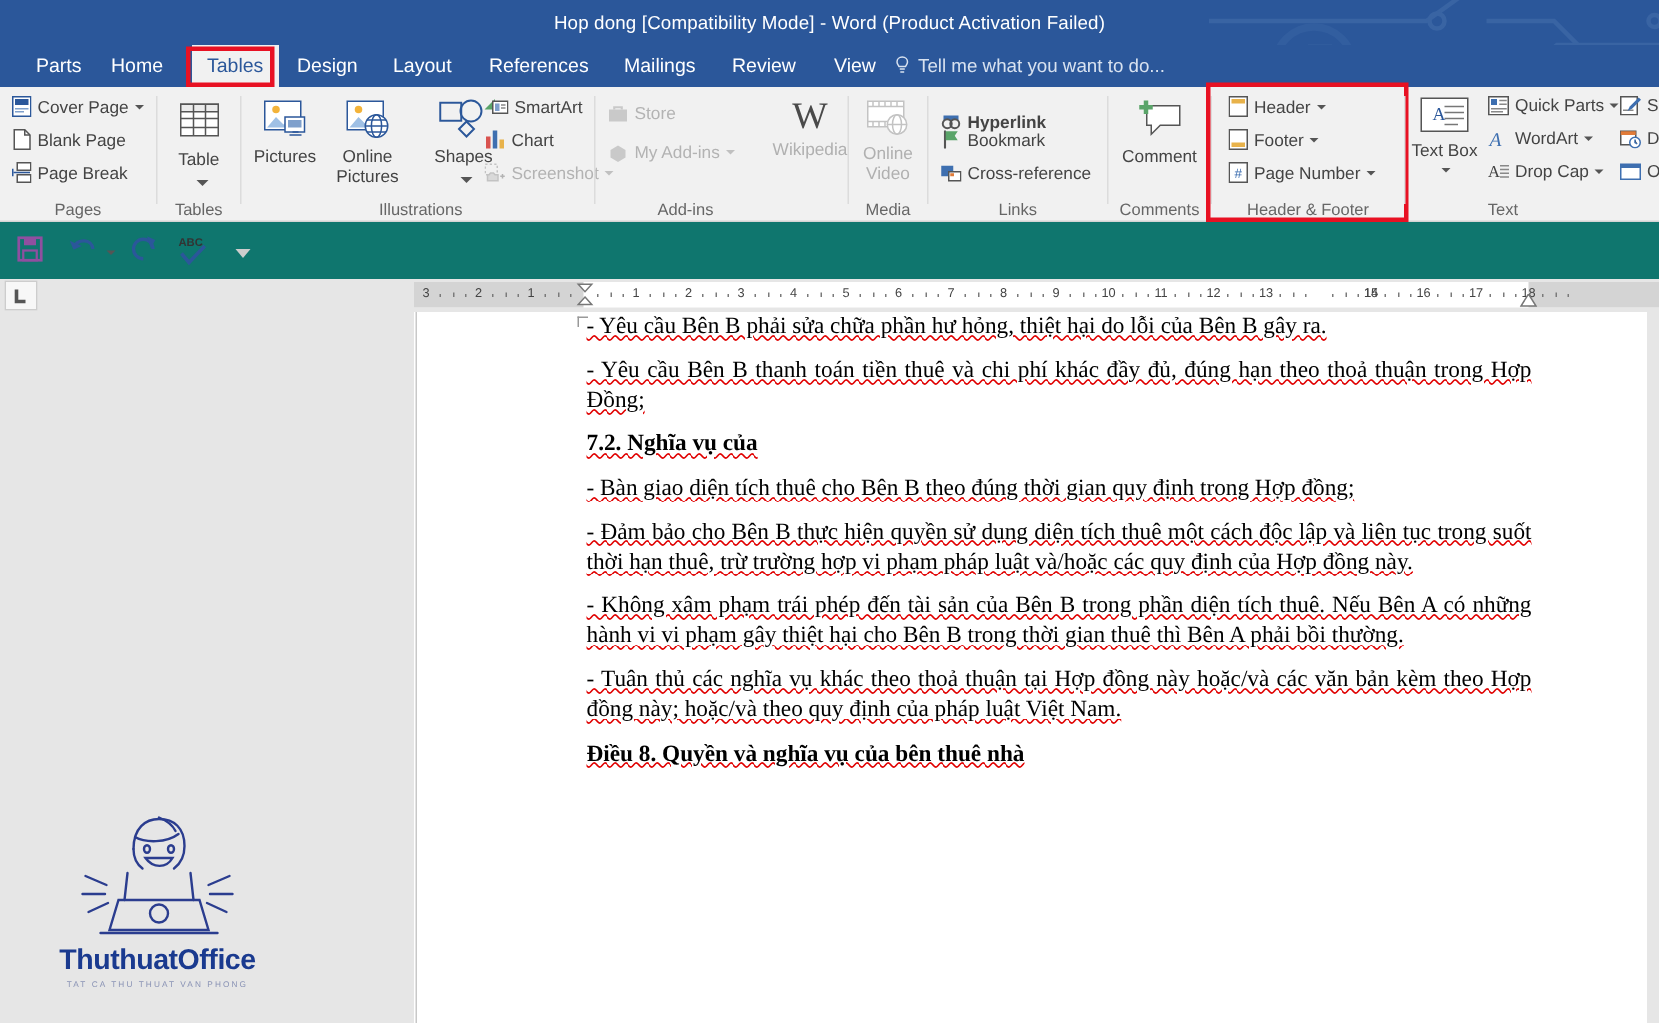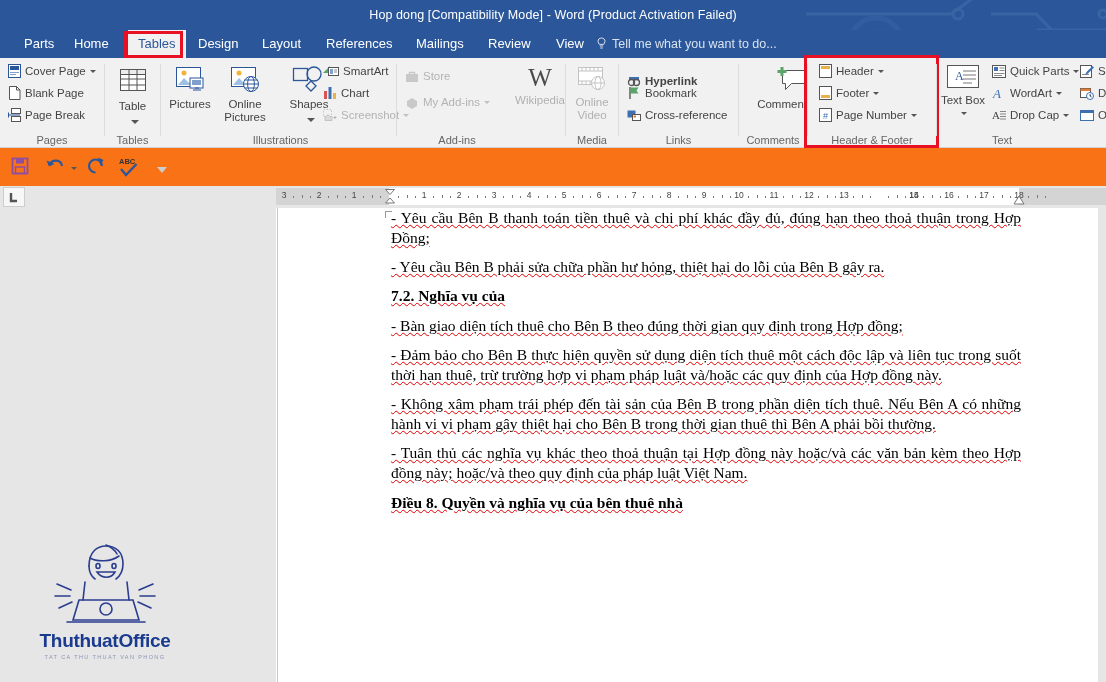--- a/index.html
+++ b/index.html
@@ -87,21 +87,21 @@
   .dim { color:#b3b3b3; }
   .dim .caret { border-top-color:#c0c0c0; }
 
   .group-highlight {
     position:absolute; border:3px solid #e81123; pointer-events:none;
   }
 
   
   .qat {
     position:absolute; left:0; top:148px; width:1106px; height:38px;
-    background:#f97316;
+    background:#0f766e;
   }
   .qatbtn { position:absolute; top:8px; }
 
   
   .rulerrow {
     position:absolute; left:0; top:186px; width:1106px; height:22px;
     background:#e6e6e6;
   }
   .tabselector {
     position:absolute; left:3px; top:1px; width:22px; height:20px;
@@ -396,21 +396,21 @@
               <rect x="5.5" y="6.5" width="8" height="6" fill="#fff" stroke="#555"></rect>
               <rect x="6.5" y="7.5" width="2.5" height="2" fill="#e07b39"></rect>
             </svg>
         </span><span>Cross-reference</span>
       </div>
       <div class="glabel">Links</div>
     </div>
     <div class="gsep" style="left:738px;"></div>
 
     <div class="rgroup" style="left:739px; width:68px;">
-      <div class="bigbtn" style="left:0px; top:8px; width:68px;text-align:right;">
+      <div class="bigbtn" style="left:0px; top:8px; width:68px;">
         <span class="glyph">
           <svg width="32" height="28" viewBox="0 0 32 28">
               <path d="M7.5 4.5h22v13h-13l-6 6v-6h-3z" fill="#fff" stroke="#555"></path>
               <path d="M7 1v9M2.5 5.5h9" stroke="#5aa469" stroke-width="3"></path>
             </svg>
         </span>
         <span>Comment</span>
       </div>
       <div class="glabel">Comments</div>
     </div>
@@ -677,22 +677,22 @@
       </svg>
       <div class="logo-title">ThuthuatOffice</div>
       <div class="logo-tag">TAT CA THU THUAT VAN PHONG</div>
     </div>
   </div>
   <div class="rightpane"></div>
 
   <div class="page">
     <div class="corner-mark"></div>
     <div class="doc">
+      <p class="p squiggle">- Yêu cầu Bên B phải sửa chữa phần hư hỏng, thiệt hại do lỗi của Bên B gây ra.</p>
       <p class="p squiggle">- Yêu cầu Bên B thanh toán tiền thuê và chi phí khác đầy đủ, đúng hạn theo thoả thuận trong Hợp Đồng;</p>
-      <p class="p squiggle">- Yêu cầu Bên B phải sửa chữa phần hư hỏng, thiệt hại do lỗi của Bên B gây ra.</p>
       <p class="p b squiggle">7.2. Nghĩa vụ của</p>
       <p class="p squiggle">- Bàn giao diện tích thuê cho Bên B theo đúng thời gian quy định trong Hợp đồng;</p>
       <p class="p squiggle">- Đảm bảo cho Bên B thực hiện quyền sử dụng diện tích thuê một cách độc lập và liên tục trong suốt thời hạn thuê, trừ trường hợp vi phạm pháp luật và/hoặc các quy định của Hợp đồng này.</p>
       <p class="p squiggle">- Không xâm phạm trái phép đến tài sản của Bên B trong phần diện tích thuê. Nếu Bên A có những hành vi vi phạm gây thiệt hại cho Bên B trong thời gian thuê thì Bên A phải bồi thường.</p>
       <p class="p squiggle">- Tuân thủ các nghĩa vụ khác theo thoả thuận tại Hợp đồng này hoặc/và các văn bản kèm theo Hợp đồng này; hoặc/và theo quy định của pháp luật Việt Nam.</p>
       <p class="p b squiggle">Điều 8. Quyền và nghĩa vụ của bên thuê nhà</p>
     </div>
   </div>
 
 </div>

